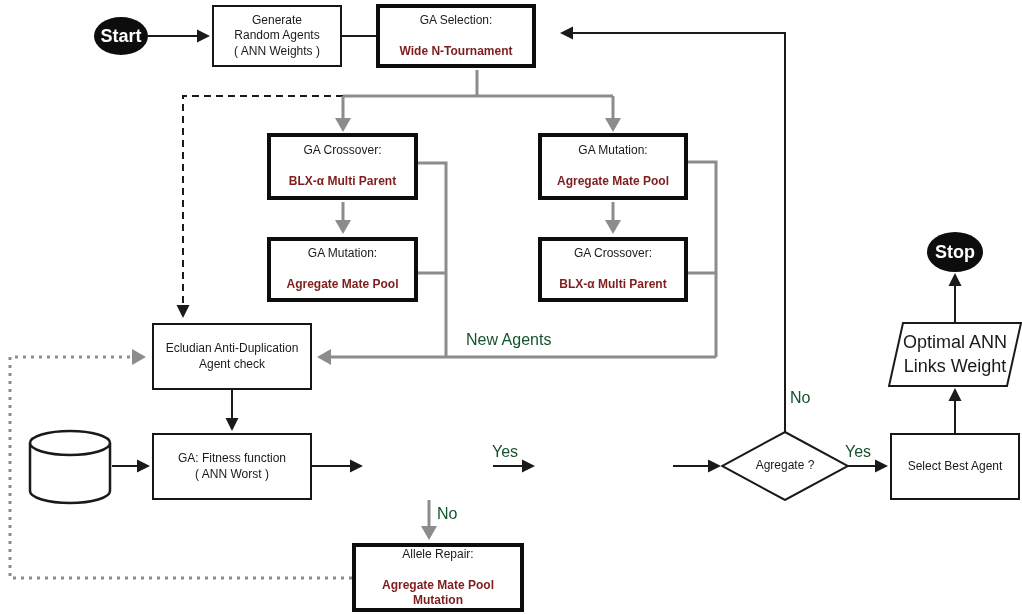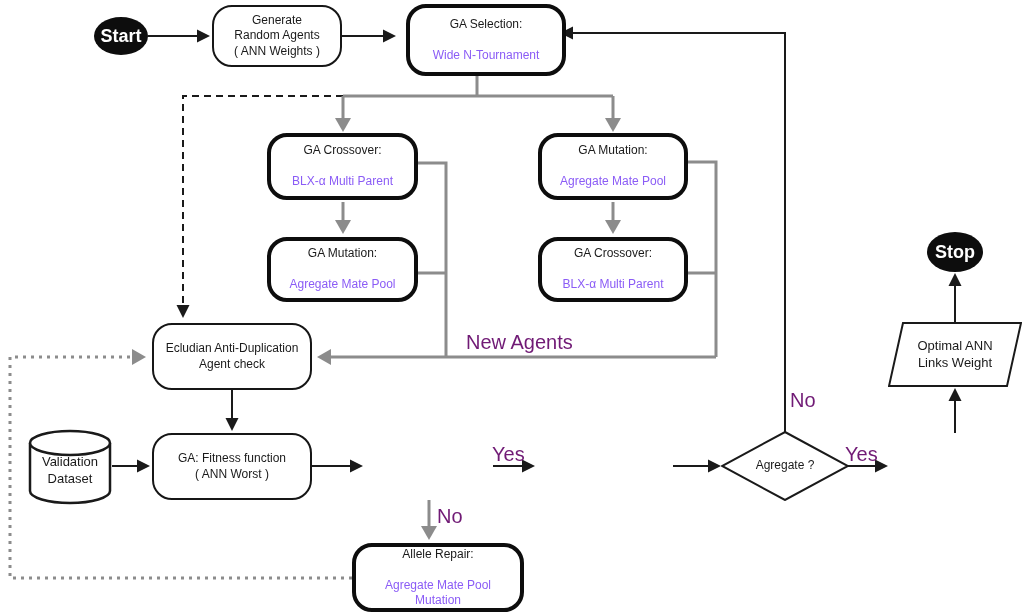--- a/index.html
+++ b/index.html
@@ -2,30 +2,30 @@
 <html><head>
 <meta charset="utf-8">
 <style>
   html,body{margin:0;padding:0;background:#ffffff;}
   #canvas{
     position:relative;width:1022px;height:615px;background:#ffffff;overflow:hidden;
     font-family:"Liberation Sans",sans-serif;color:#1a1a1a;
   }
   svg.edges{position:absolute;left:0;top:0;z-index:1;}
   .node{position:absolute;z-index:2;display:flex;align-items:center;justify-content:center;
-        text-align:center;box-sizing:border-box;background:#ffffff;border-radius:20px;}
+        text-align:center;box-sizing:border-box;background:#ffffff;}
   .box{border:2px solid #161616;}
   .box.thick{border-width:4px;border-color:#0d0d0d;}
   .txt{font-size:12px;line-height:1.28;white-space:pre-line;}
-  .txt .sub{font-weight:normal;color:#8b5cf6;white-space:pre-line;}
+  .txt .sub{font-weight:bold;color:#7f1d1d;white-space:pre-line;}
   .terminal{background:#0d0d0d;border-radius:50%;color:#ffffff;font-weight:bold;font-size:18px;z-index:3;}
   .shape{background:transparent;}
   .shape svg{position:absolute;left:0;top:0;}
   .shape .txt{position:relative;z-index:1;}
-  .elabel{position:absolute;z-index:4;font-size:20px;color:#701a75;white-space:nowrap;}
+  .elabel{position:absolute;z-index:4;font-size:16px;color:#14532d;white-space:nowrap;}
   .cyl-txt{position:absolute;left:0;right:0;top:26px;z-index:1;font-size:13px;line-height:1.3;
            text-align:center;white-space:pre-line;}
 </style>
 </head>
 <body>
 
 <div id="canvas">
 
   <svg class="edges" width="1022" height="615" viewBox="0 0 1022 615">
 
@@ -119,21 +119,21 @@
   <div class="node terminal" style="left:927px;top:232px;width:56px;height:40px">
     <span>Stop</span>
   </div>
 
   <div class="node box" style="left:212px;top:5px;width:130px;height:62px">
     <div class="txt">Generate
 Random Agents
 ( ANN Weights )</div>
   </div>
 
-  <div class="node box thick" style="left:406px;top:4px;width:160px;height:72px">
+  <div class="node box thick" style="left:376px;top:4px;width:160px;height:64px">
     <div class="txt">
       <div>GA Selection:</div>
       <div class="sub">Wide N-Tournament</div>
     </div>
   </div>
 
   <div class="node box thick" style="left:267px;top:133px;width:151px;height:67px">
     <div class="txt">
       <div>GA Crossover:</div>
       <div class="sub">BLX-α Multi Parent</div>
@@ -165,20 +165,23 @@
     <div class="txt">Ecludian Anti-Duplication
 Agent check</div>
   </div>
 
   <div class="node box" style="left:152px;top:433px;width:160px;height:67px">
     <div class="txt">GA: Fitness function
 ( ANN Worst )</div>
   </div>
 
 
+  <div class="node box" style="left:890px;top:433px;width:130px;height:67px">
+    <div class="txt">Select Best Agent</div>
+  </div>
 
   <div class="node box thick" style="left:352px;top:543px;width:172px;height:69px">
     <div class="txt">
       <div>Allele Repair:</div>
       <div class="sub">Agregate Mate Pool
 Mutation</div>
     </div>
   </div>
 
 
@@ -187,29 +190,27 @@
       <polygon points="64,1 127,35 64,69 1,35" fill="#ffffff" stroke="#1a1a1a" stroke-width="2"></polygon>
     </svg>
     <div class="txt">Agregate ?</div>
   </div>
 
   <div class="node shape" style="left:28px;top:428px;width:84px;height:78px">
     <svg width="84" height="78">
       <path d="M2 15 V63 A40 12 0 0 0 82 63 V15" fill="#ffffff" stroke="#1a1a1a" stroke-width="2.5"></path>
       <ellipse cx="42" cy="15" rx="40" ry="12" fill="#ffffff" stroke="#1a1a1a" stroke-width="2.5"></ellipse>
     </svg>
-    <div class="cyl-txt">Validation
-Dataset</div>
   </div>
 
   <div class="node shape" style="left:888px;top:322px;width:134px;height:65px">
     <svg width="134" height="65">
       <polygon points="15,1 133,1 119,64 1,64" fill="#ffffff" stroke="#1a1a1a" stroke-width="2"></polygon>
     </svg>
-    <div class="txt" style="font-size:13px">Optimal ANN
+    <div class="txt" style="font-size:18px">Optimal ANN
 Links Weight</div>
   </div>
 
   <div class="elabel" style="left:466px;top:331px">New Agents</div>
   <div class="elabel" style="left:492px;top:443px">Yes</div>
   <div class="elabel" style="left:437px;top:505px">No</div>
   <div class="elabel" style="left:845px;top:443px">Yes</div>
   <div class="elabel" style="left:790px;top:389px">No</div>
 
 </div>

